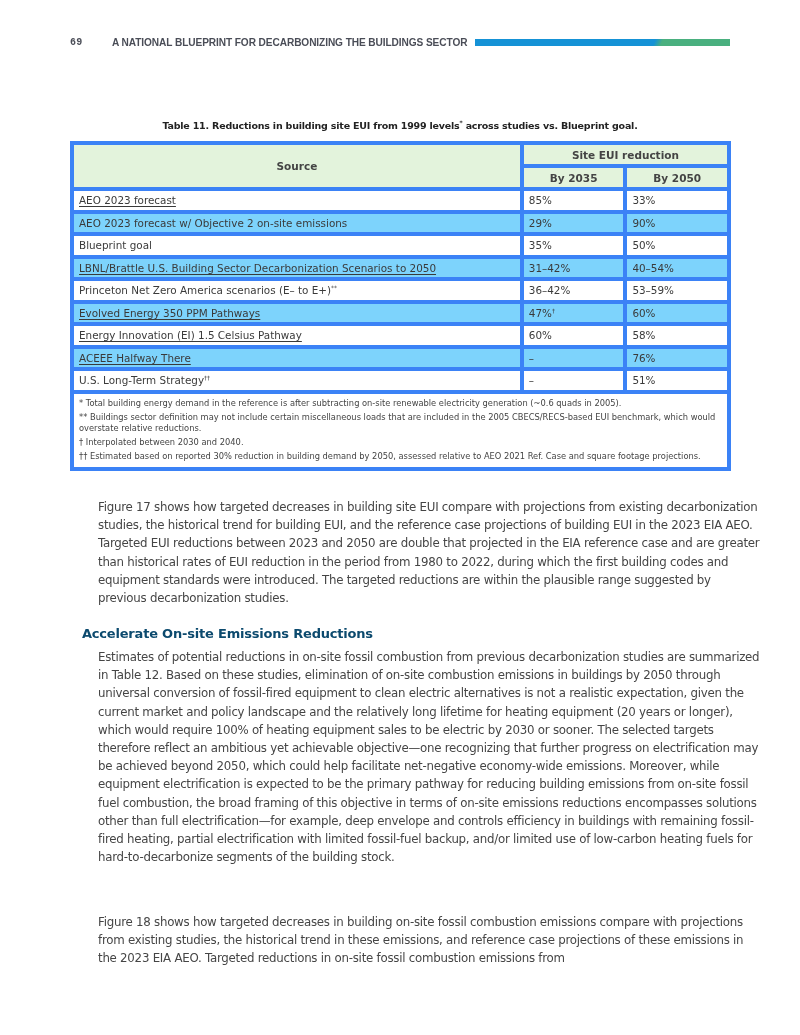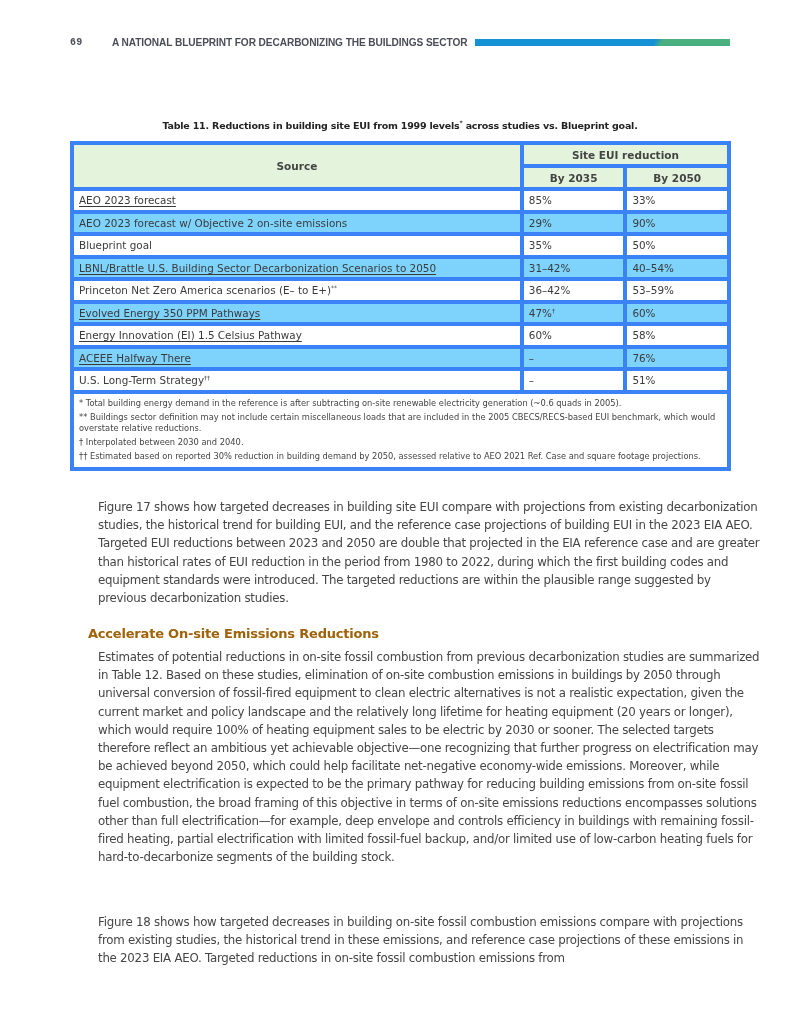--- a/index.html
+++ b/index.html
@@ -25,21 +25,21 @@
   td { height: 22.5px; padding: 0 5px; vertical-align: middle; }
   tr.alt td { background: #7dd3fc; }
   .lnk { text-decoration: underline; text-underline-offset: 2px; }
   sup { font-size: 6px; vertical-align: 4px; }
   td.notes { background: #fff; padding: 4px 5px 4px 5px; font-size: 8.3px; line-height: 11.5px; color: #444; height: auto; }
   td.notes p { margin-bottom: 2.5px; }
   td.notes p:last-child { margin-bottom: 0; }
 
   .body-text { position: absolute; left: 70px; width: 662px; font-size: 11.8px; line-height: 18.2px; color: #454545; letter-spacing: -0.25px; margin-left: 28px; }
   .para1 { top: 498px; }
-  .section-heading { position: absolute; top: 626px; left: 88px; font-size: 13px; font-weight: bold; color: #a16207; letter-spacing: -0.2px; }
+  .section-heading { position: absolute; top: 626px; left: 82px; font-size: 13px; font-weight: bold; color: #0c4a6e; letter-spacing: -0.2px; }
   .para2 { top: 648px; }
   .para3 { top: 913px; }
 </style>
 </head>
 <body>
 
 <div class="running-header">
   <span class="page-num">69</span>
   <span class="doc-title">A NATIONAL BLUEPRINT FOR DECARBONIZING THE BUILDINGS SECTOR</span>
   <div class="header-bar"></div>

